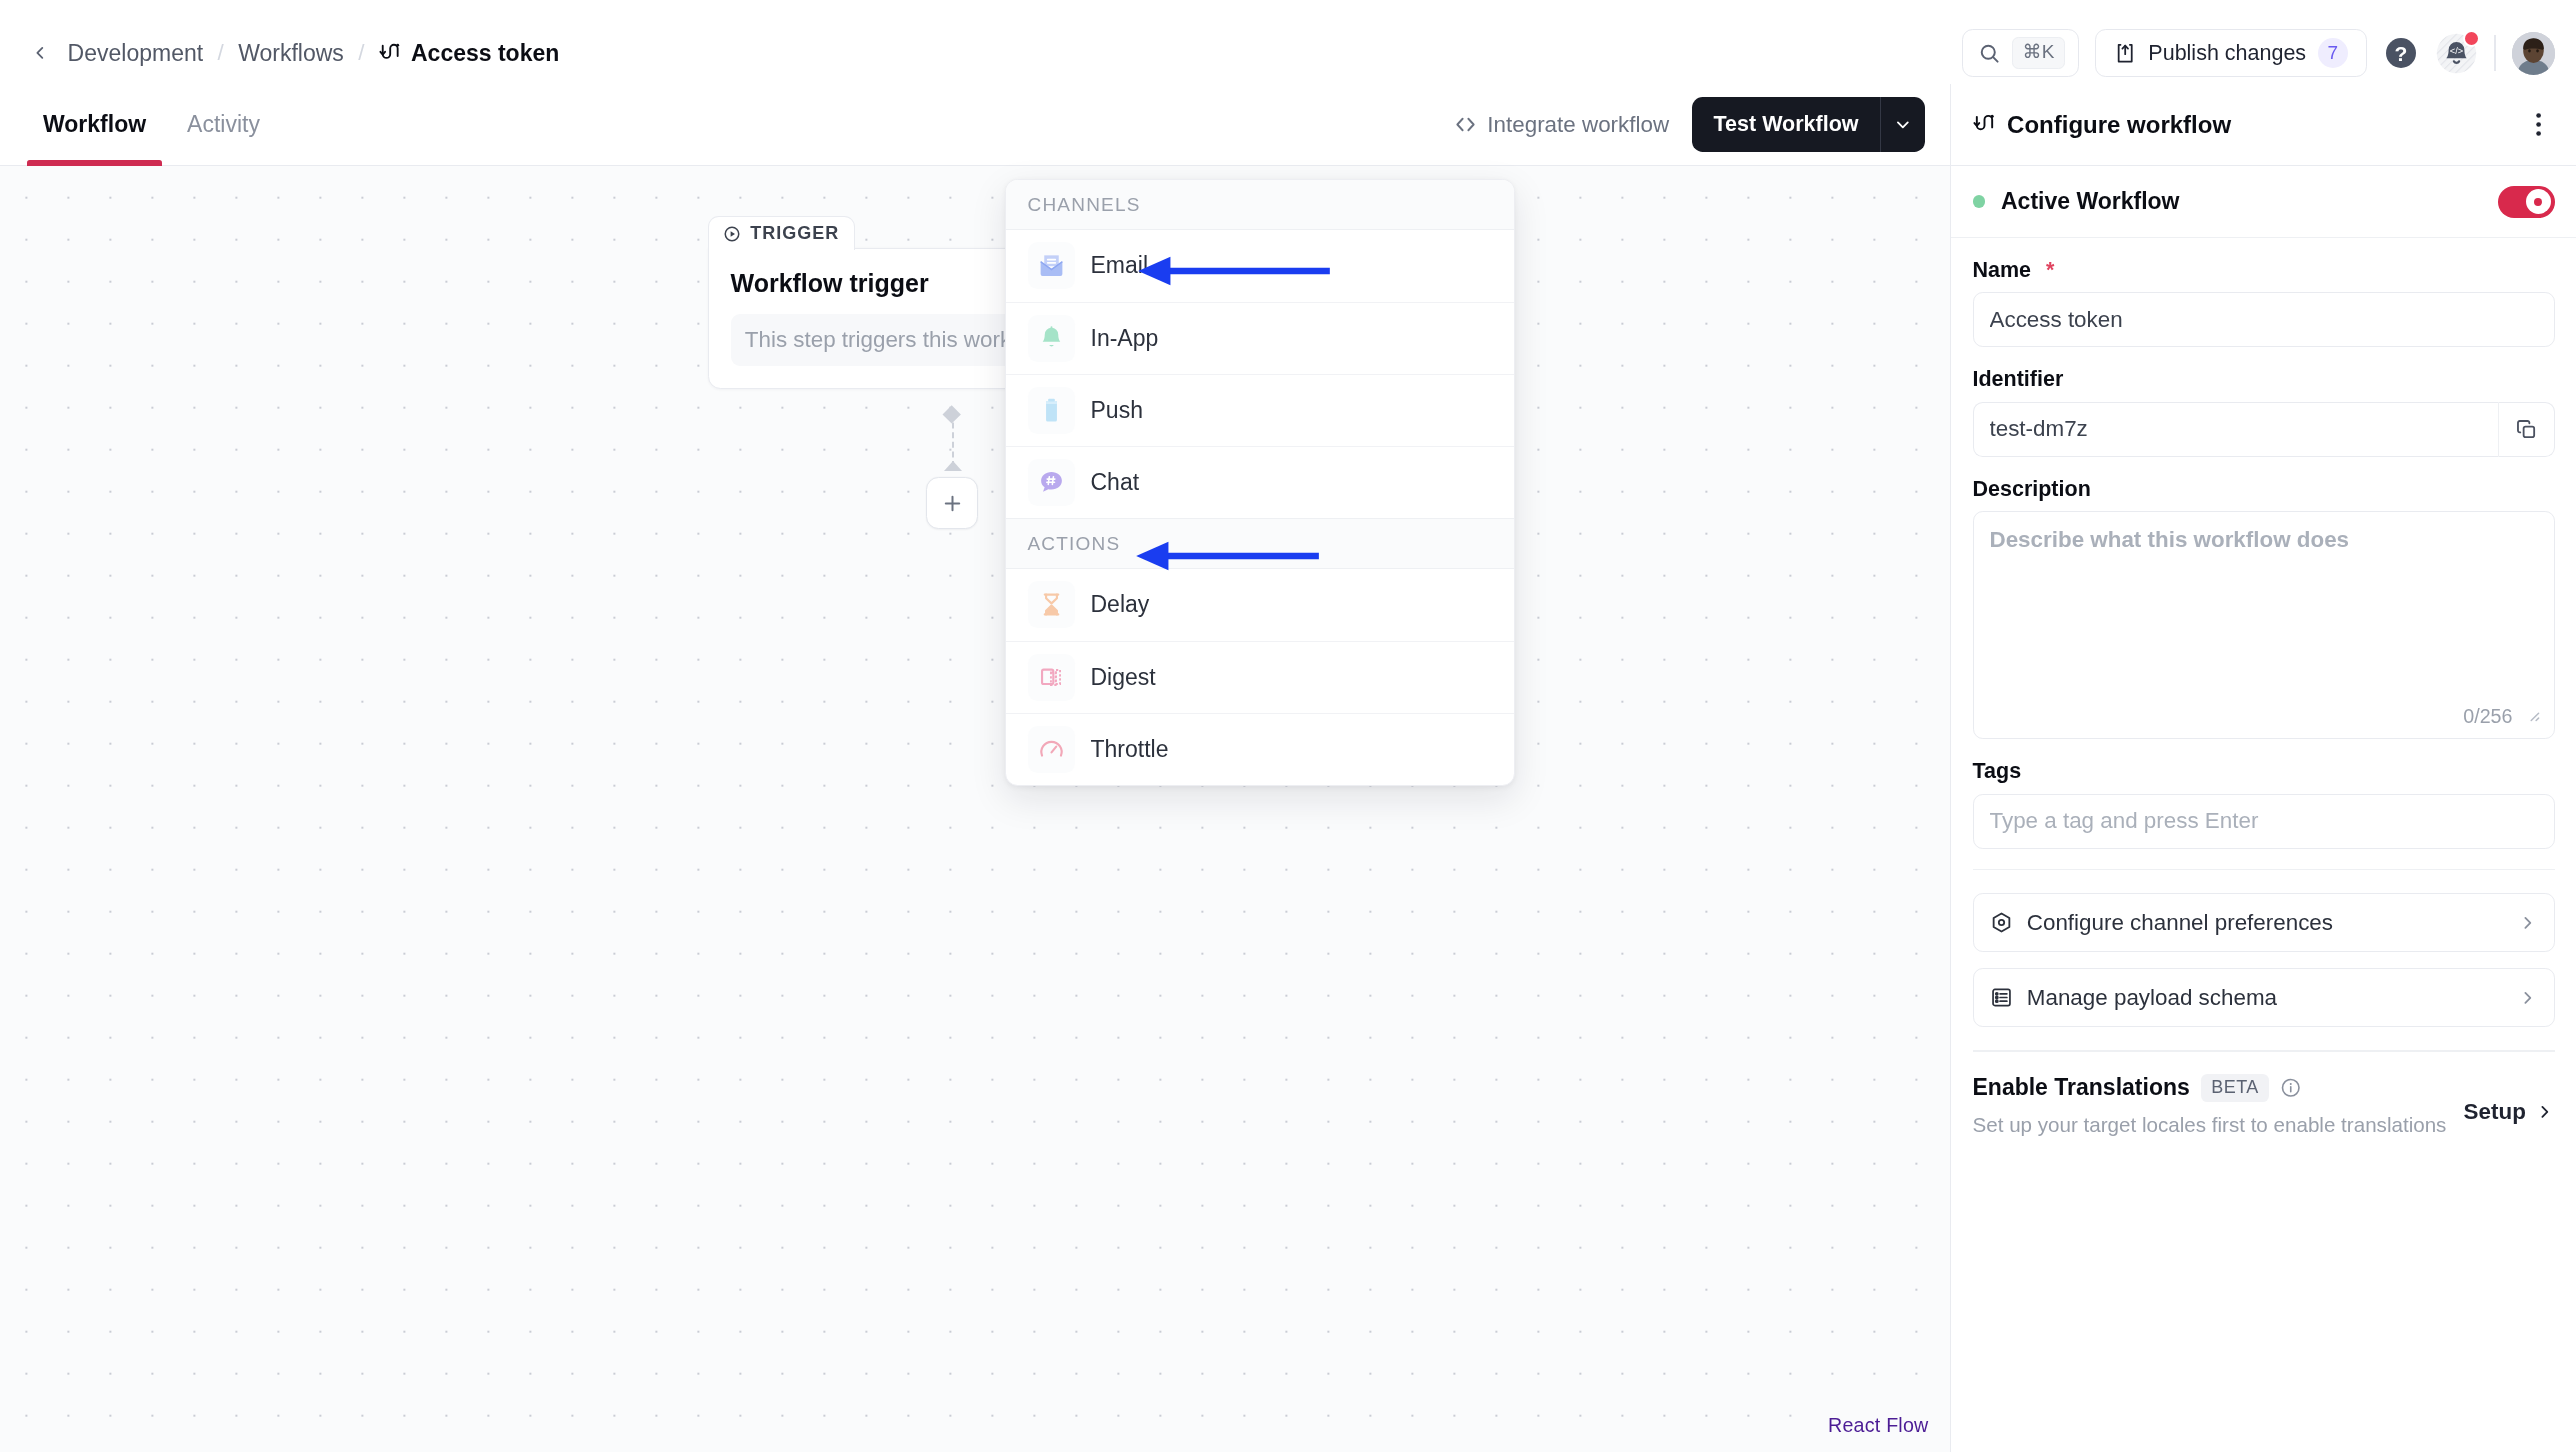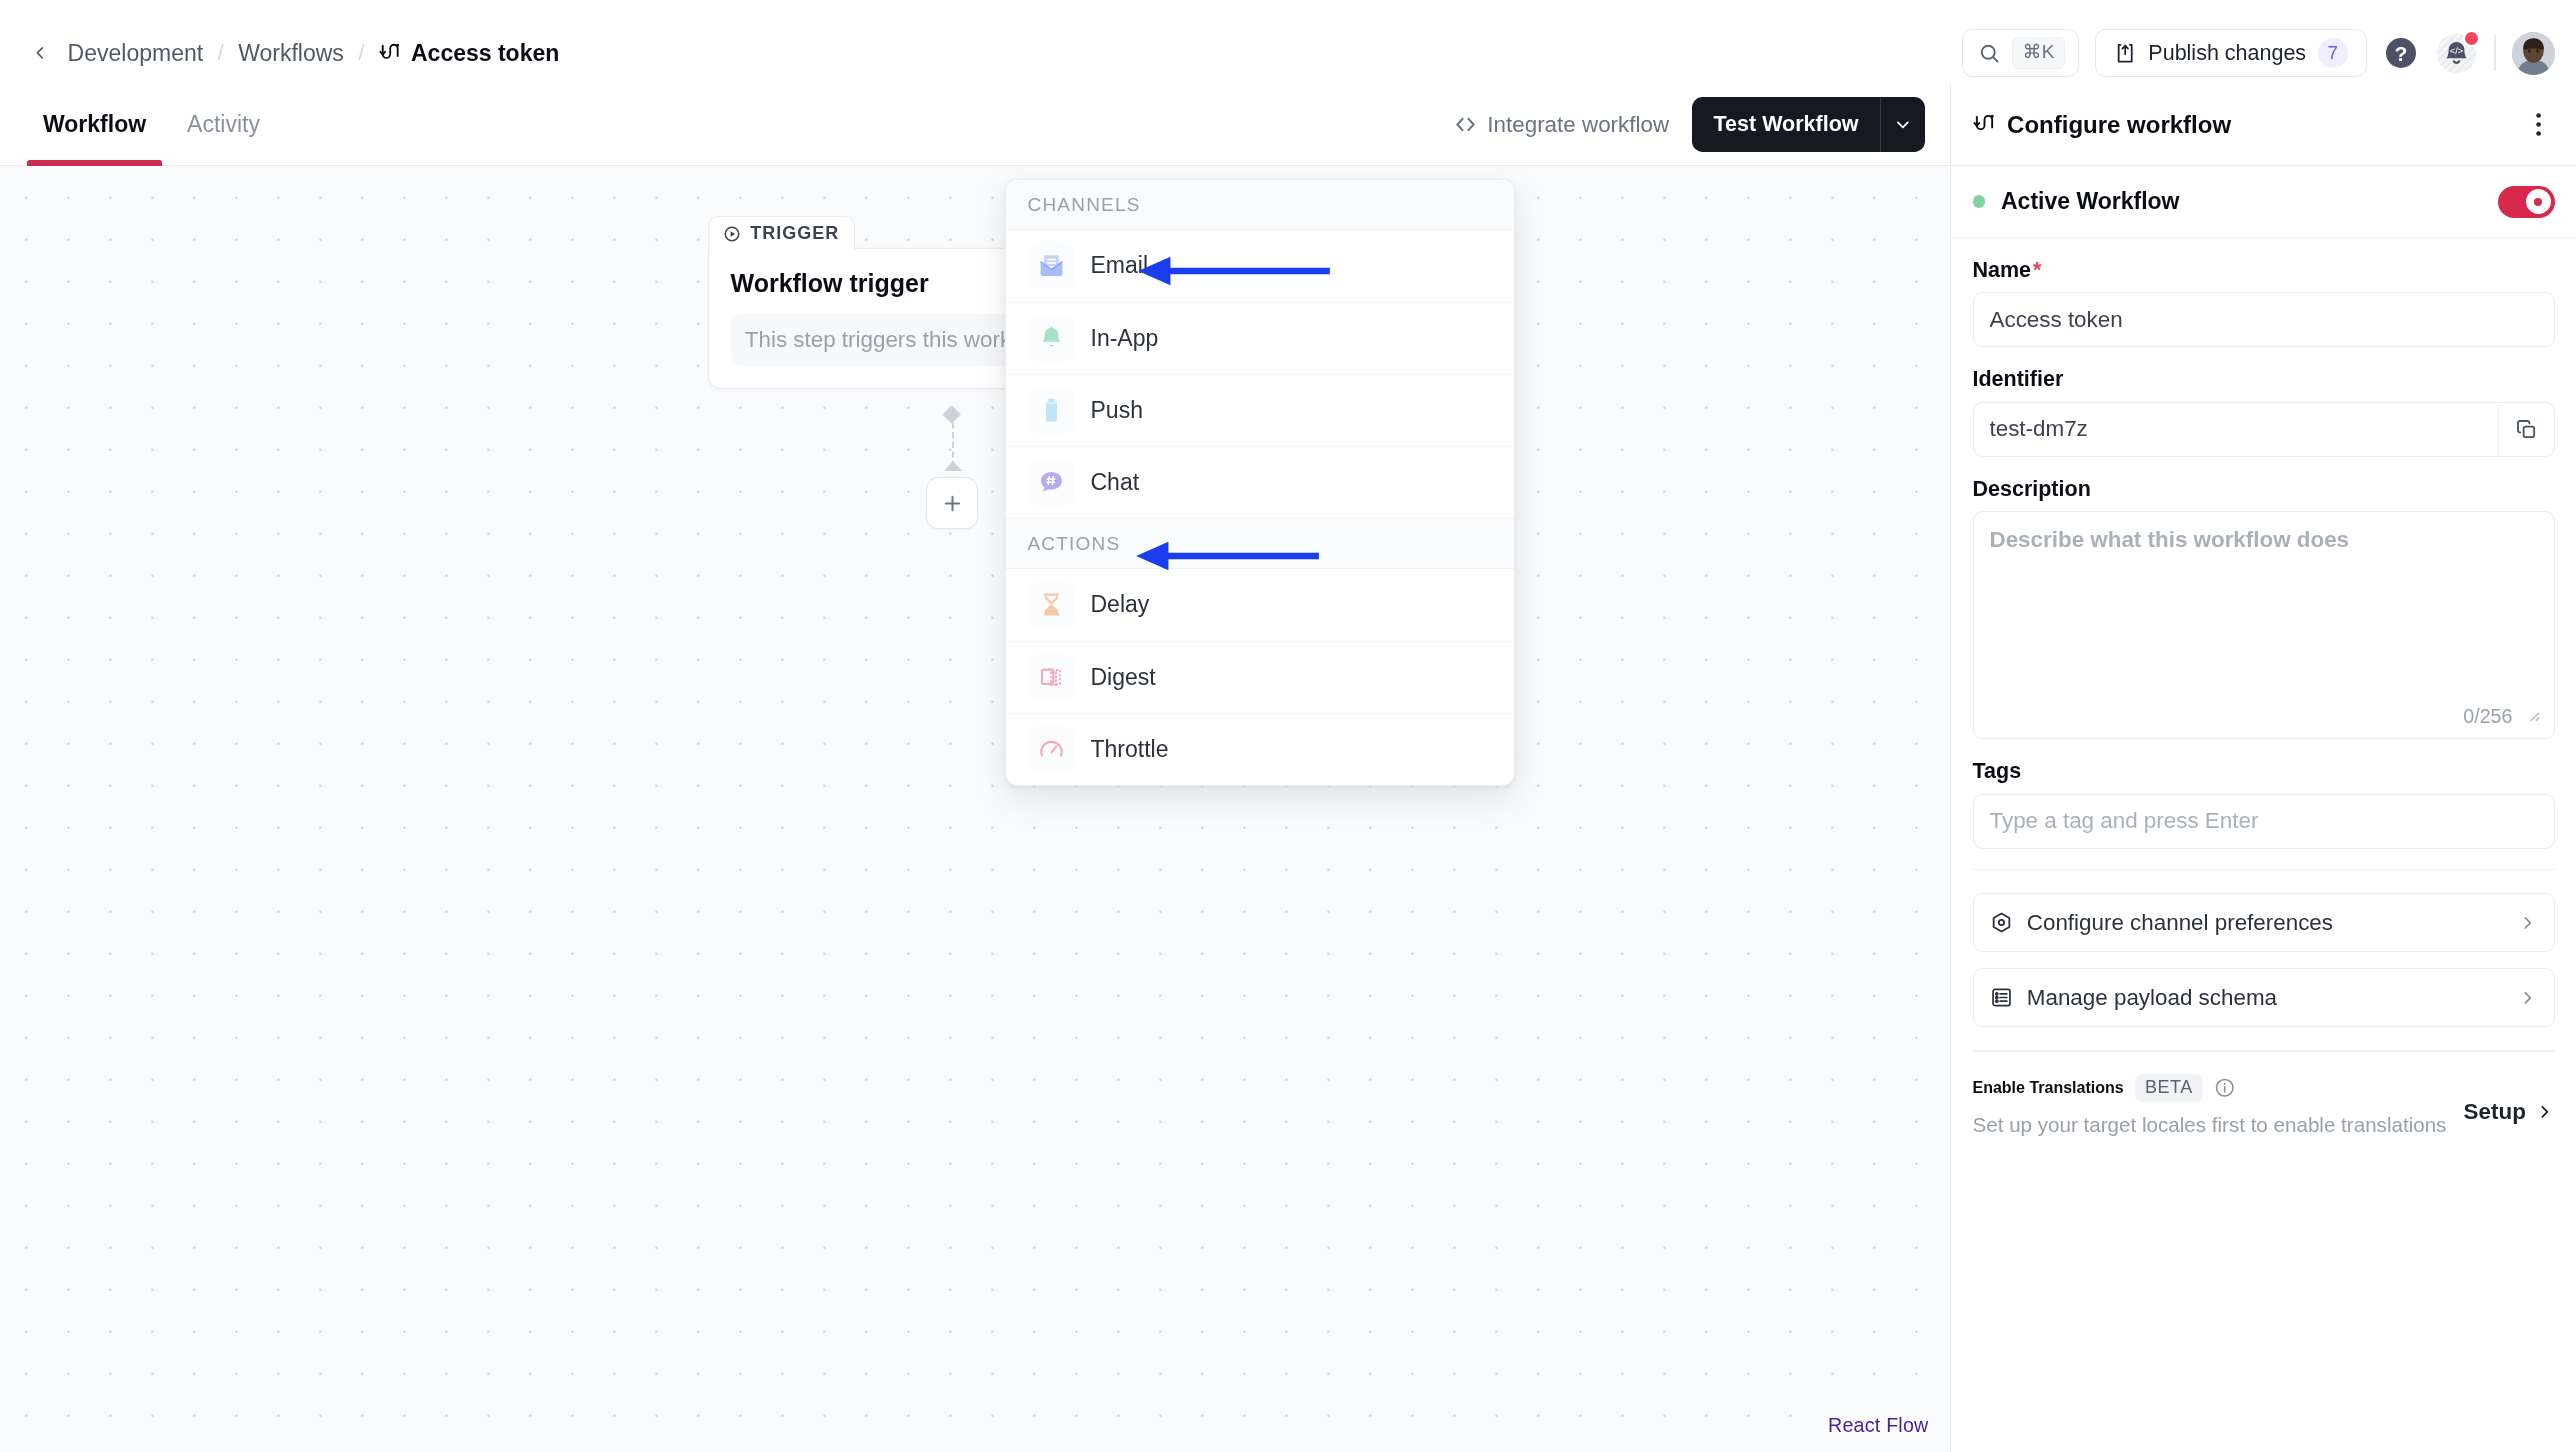--- a/index.html
+++ b/index.html
@@ -218,21 +218,21 @@
     position: absolute; right: 3.6px; top: 3.6px; width: 25px; height: 25px;
     border-radius: 50%; background: #fff;
     display: flex; align-items: center; justify-content: center;
   }
   .toggle-knob::after { content:""; width: 8px; height: 8px; border-radius: 50%; background: #d8294c; }
 
   .panel-body { padding: 19.7px 21.5px 0; flex: 1; overflow: hidden; }
   .field { margin-bottom: 19.7px; }
   .field-label {
     font-size: 21.5px; color: #0b0d14; font-weight: 700; margin-bottom: 9.8px;
-    display: flex; align-items: center; gap: 2px;
+    display: flex; align-items: center; gap: 15px;
   }
   .req { color: #e0435f; font-size: 21.5px; }
   .input {
     width: 100%; height: 55px; border: 1.8px solid #e9ebf0; border-radius: 9.8px;
     padding: 0 16px; font-size: 22.4px; color: #3c424e;
     font-family: "Liberation Sans", sans-serif; background: #fff;
   }
   .input::placeholder { color: #aab0ba; }
   .input-with-btn { display: flex; align-items: stretch; }
   .input-with-btn .input { border-radius: 9.8px 0 0 9.8px; border-right: none; flex: 1; }
@@ -261,21 +261,21 @@
   .link-row {
     display: flex; align-items: center; gap: 14.3px;
     height: 59px; border: 1.8px solid #e9ebf0; border-radius: 9.8px;
     padding: 0 16px; margin-bottom: 16px; cursor: pointer; background: #fff;
   }
   .link-row-label { flex: 1; font-size: 22.4px; color: #2c313c; }
   .chev { color: #8a909d; }
 
   .translations { margin-top: 21.5px; position: relative; }
   .tr-top { display: flex; align-items: center; gap: 11.6px; }
-  .tr-title { font-size: 16px; font-weight: 700; color: #0b0d14; }
+  .tr-title { font-size: 23px; font-weight: 700; color: #0b0d14; }
   .beta-badge {
     font-size: 18px; color: #5b6272; background: #f1f2f5;
     border-radius: 6.3px; padding: 3.6px 9.8px; letter-spacing: 0.5px; text-align: center;
   }
   .info-icon { color: #8a909d; display:flex; cursor: pointer; }
   .tr-sub { margin-top: 10.7px; font-size: 20.6px; color: #9aa0ab; }
   .setup-link {
     position: absolute; right: 0; top: 25px;
     display: flex; align-items: center; gap: 9px;
     font-size: 22.4px; font-weight: 700; color: #1f2330; cursor: pointer;

